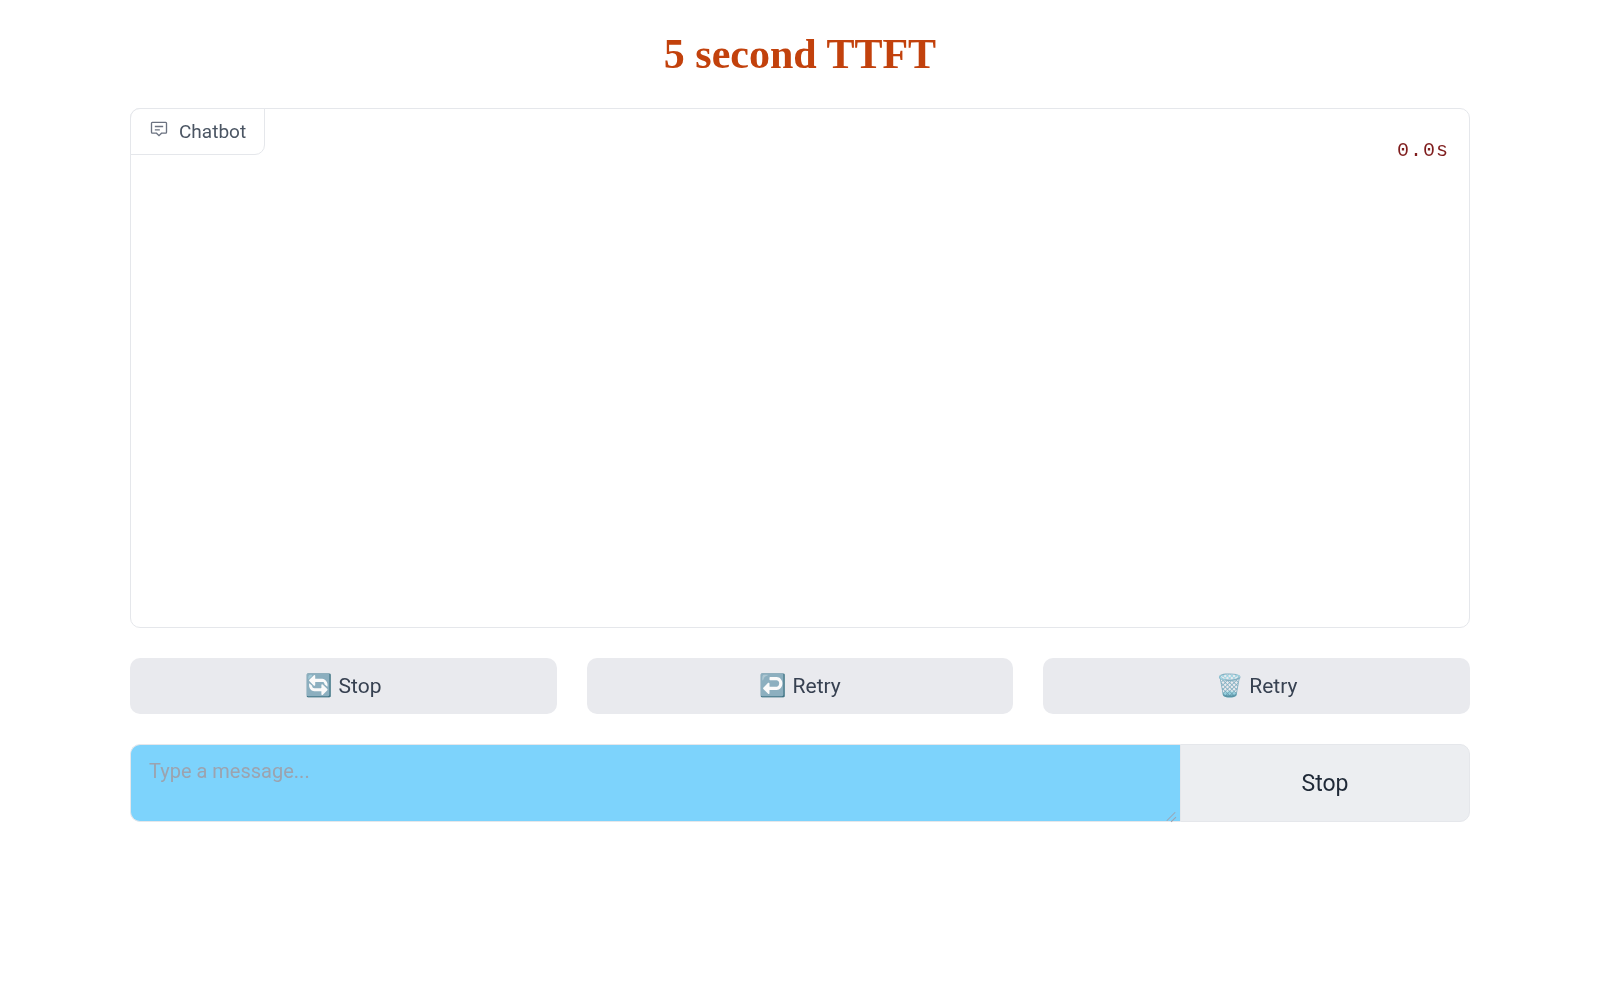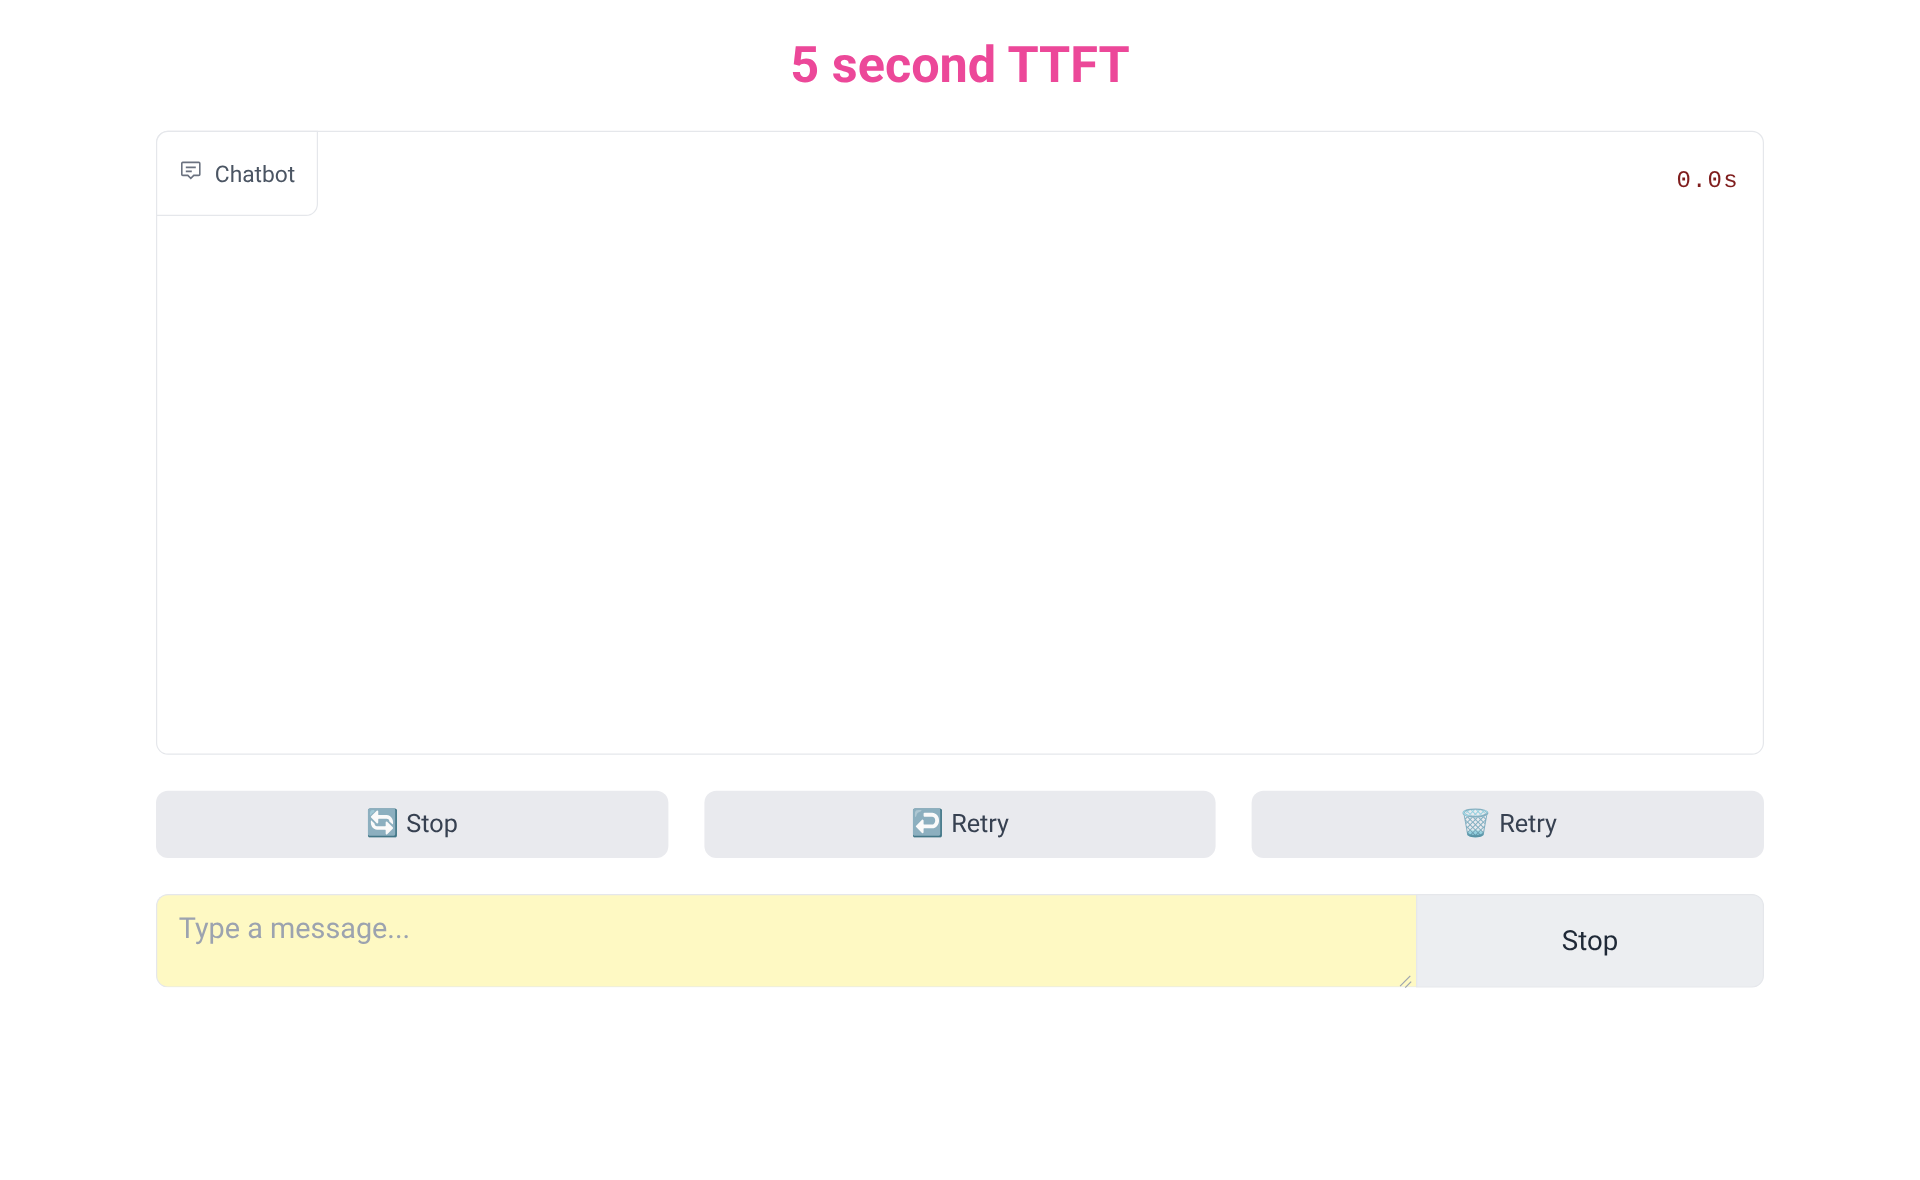--- a/index.html
+++ b/index.html
@@ -19,41 +19,42 @@
     }
     .container {
       width: 1380px;
       padding: 20px;
       display: flex;
       flex-direction: column;
     }
     .page-title {
       font-size: 42px;
       font-weight: 700;
-      color: #ec4899;
+      color: #c2410c;
       text-align: center;
       margin-bottom: 30px;
       margin-top: 10px;
+      font-family: Liberation Serif, serif;
     }
     .chat-panel {
       position: relative;
       border: 1px solid #e5e7eb;
       border-radius: 10px;
       height: 520px;
       background: #ffffff;
       margin-bottom: 30px;
     }
     .chat-tab {
       position: absolute;
       top: -1px;
       left: -1px;
       display: inline-flex;
-      align-items: flex-end;
+      align-items: center;
       gap: 10px;
-      padding: 22px 18px;
+      padding: 10px 18px;
       border: 1px solid #e5e7eb;
       border-top-left-radius: 10px;
       border-bottom-right-radius: 10px;
       background: #ffffff;
       color: #4b5563;
       font-size: 19px;
     }
     .chat-tab svg {
       width: 20px;
       height: 20px;
@@ -101,23 +102,23 @@
     .message-input-wrap {
       flex: 1;
       position: relative;
     }
     .message-input {
       width: 100%;
       height: 78px;
       border: 1px solid #e5e7eb;
       border-right: none;
       border-radius: 10px 0 0 10px;
-      background: #fef9c3;
+      background: #7dd3fc;
       padding: 14px 18px;
-      font-size: 24px;
+      font-size: 20px;
       font-family: inherit;
       color: #374151;
       resize: none;
       outline: none;
     }
     .message-input::placeholder {
       color: #9ca3af;
     }
     .resize-handle {
       position: absolute;

